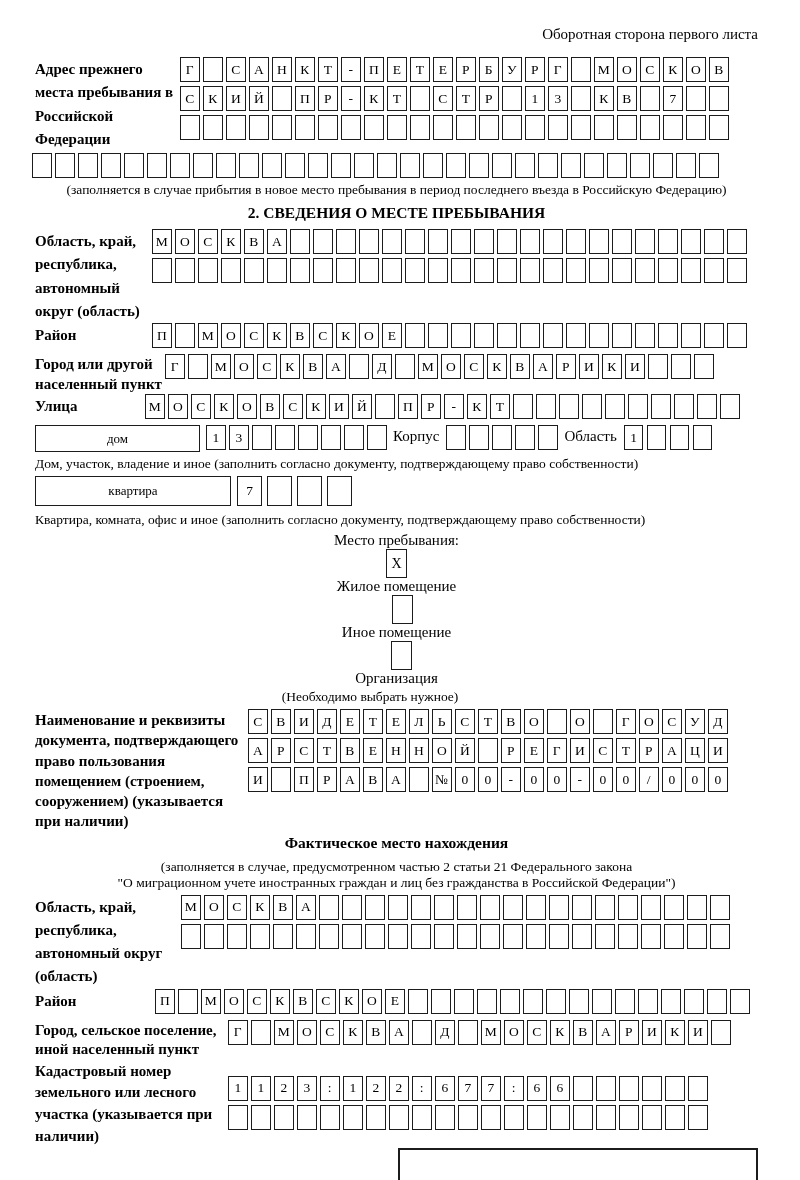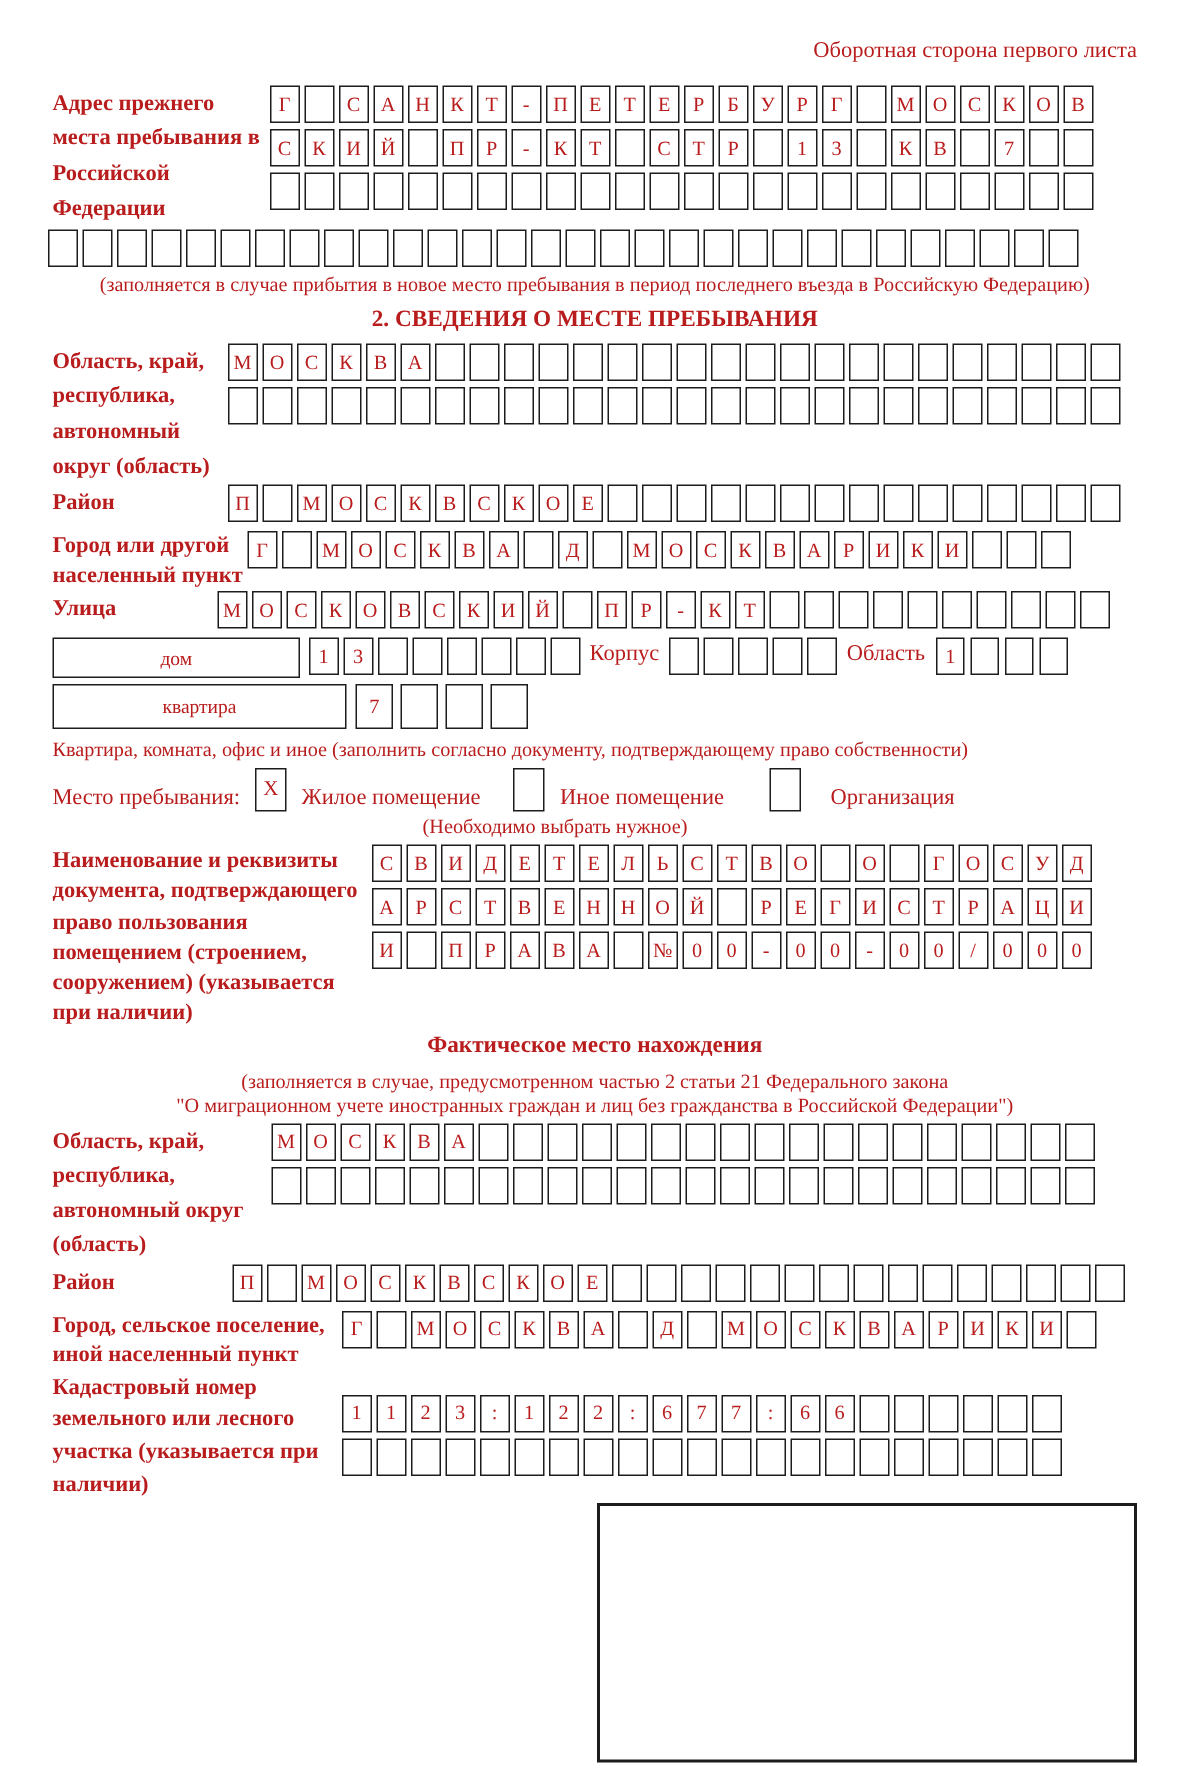--- a/index.html
+++ b/index.html
@@ -1,19 +1,19 @@
 <!DOCTYPE html>
 <html><head>
 <meta charset="utf-8">
 <style>
   * { margin:0; padding:0; box-sizing:border-box; }
   html,body { background:#e9e9e9; }
   .page {
     width:800px; height:1180px; margin:0 auto; background:#ffffff;
-    font-family:"Liberation Serif","DejaVu Serif",serif; color:#b91c1c;
+    font-family:"Liberation Serif","DejaVu Serif",serif; color:#000000;
     padding:10px 42px 10px 35px; position:relative; overflow:hidden;
   }
   .hdr { text-align:right; font-size:15px; margin:16px 0 14px 0; }
   .frow { display:flex; align-items:flex-start; }
   .lbl { font-size:15px; line-height:1.55; flex:none; padding-top:1px;font-weight:bold; }
   .cellrows { display:flex; flex-direction:column; }
   .cellrow { display:flex; margin-bottom:4px; }
   .cell {
     flex:none; width:19.5px; height:25px; margin-right:3.5px;
     border:1.6px solid #1c1c1c; display:flex; align-items:center; justify-content:center;
@@ -338,33 +338,34 @@
         <span class="cell"></span>
       </div>
     <div class="inline-lbl" style="margin:0 7px 0 3px;">Область</div>
     <div class="cellrow">
         <span class="cell">1</span>
         <span class="cell"></span>
         <span class="cell"></span>
         <span class="cell"></span>
       </div>
   </div>
+  <div class="note mb4">Дом, участок, владение и иное (заполнить согласно документу, подтверждающему право собственности)</div>
 
   <div class="frow mb2">
     <div class="namedbox" style="width:196px; height:30px;">квартира</div>
     <div class="cellrow cellrow-big">
         <span class="cell" style="width: 25px; height: 30px; margin-right: 5px;">7</span>
         <span class="cell" style="width: 25px; height: 30px; margin-right: 5px;"></span>
         <span class="cell" style="width: 25px; height: 30px; margin-right: 5px;"></span>
         <span class="cell" style="width: 25px; height: 30px; margin-right: 5px;"></span>
       </div>
   </div>
   <div class="note mb4">Квартира, комната, офис и иное (заполнить согласно документу, подтверждающему право собственности)</div>
 
-  <div class="frow mb2" style="align-items:flex-end;">
+  <div class="frow mb2" style="align-items:center;flex-direction:column;">
     <div class="inline-lbl" style="padding-top:0;">Место пребывания:</div>
     <div class="chk">X</div>
     <div class="inline-lbl" style="padding-top:0;">Жилое помещение</div>
     <div class="chk" style="margin-left:22px;"></div>
     <div class="inline-lbl" style="padding-top:0;">Иное помещение</div>
     <div class="chk" style="margin-left:30px; margin-right:20px;"></div>
     <div class="inline-lbl" style="padding-top:0;">Организация</div>
   </div>
   <div class="note note-c mb4" style="width:340px; margin-left:165px;">(Необходимо выбрать нужное)</div>
 

